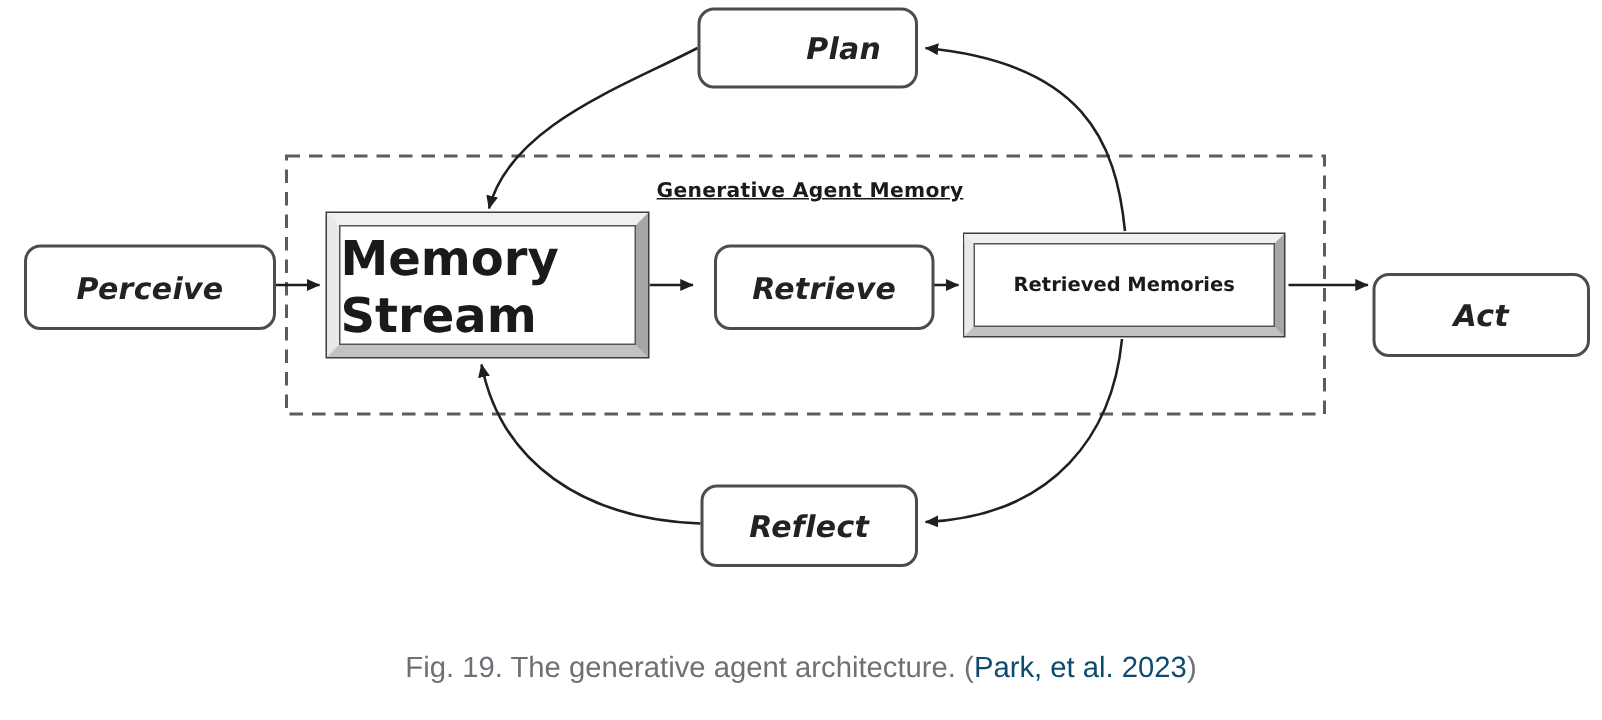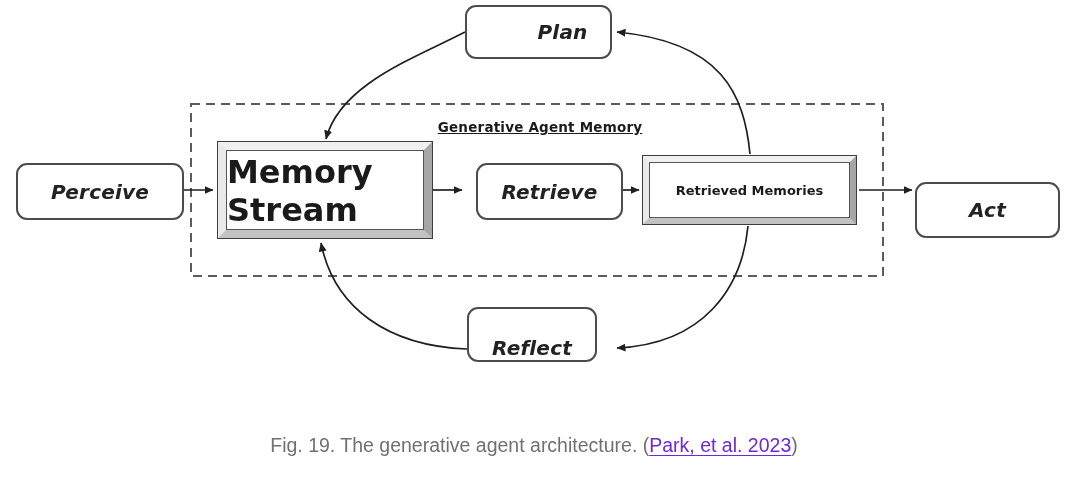--- a/index.html
+++ b/index.html
@@ -53,21 +53,21 @@
     text-decoration:underline;
   }
 
   .caption{
     position:absolute;left:0;top:434px;width:1068px;
     text-align:center;
     font-family:"Liberation Sans", sans-serif;
     font-size:19.5px;color:#6d7175;
   }
   .caption a{
-    color:#6d28d9;text-decoration:underline;text-underline-offset:3px;cursor:pointer;
+    color:#0c4a6e;text-underline-offset:3px;cursor:pointer;
   }
 </style>
 </head>
 <body>
 
 <div id="stage">
 
   <svg class="wires" viewBox="0 0 1068 480">
     <defs>
       <marker id="ah" markerWidth="10" markerHeight="8" refX="8.5" refY="4" orient="auto" markerUnits="userSpaceOnUse">
@@ -99,21 +99,21 @@
   </div>
 
   <div class="node" style="left:476px;top:163px;width:147px;height:57px;">
     <span>Retrieve</span>
   </div>
 
   <div class="node" style="left:915px;top:162px;width:145px;height:56px;margin-top:20px;">
     <span>Act</span>
   </div>
 
-  <div class="node" style="left:467px;top:307px;width:130px;height:55px;align-items:flex-end;">
+  <div class="node" style="left:467px;top:323px;width:145px;height:55px;">
     <span>Reflect</span>
   </div>
 
   <div class="node3d big" style="left:217px;top:141px;width:216px;height:98px;">
     <div class="frame">
       <div class="inner">
         <span>Memory Stream</span>
       </div>
     </div>
   </div>

